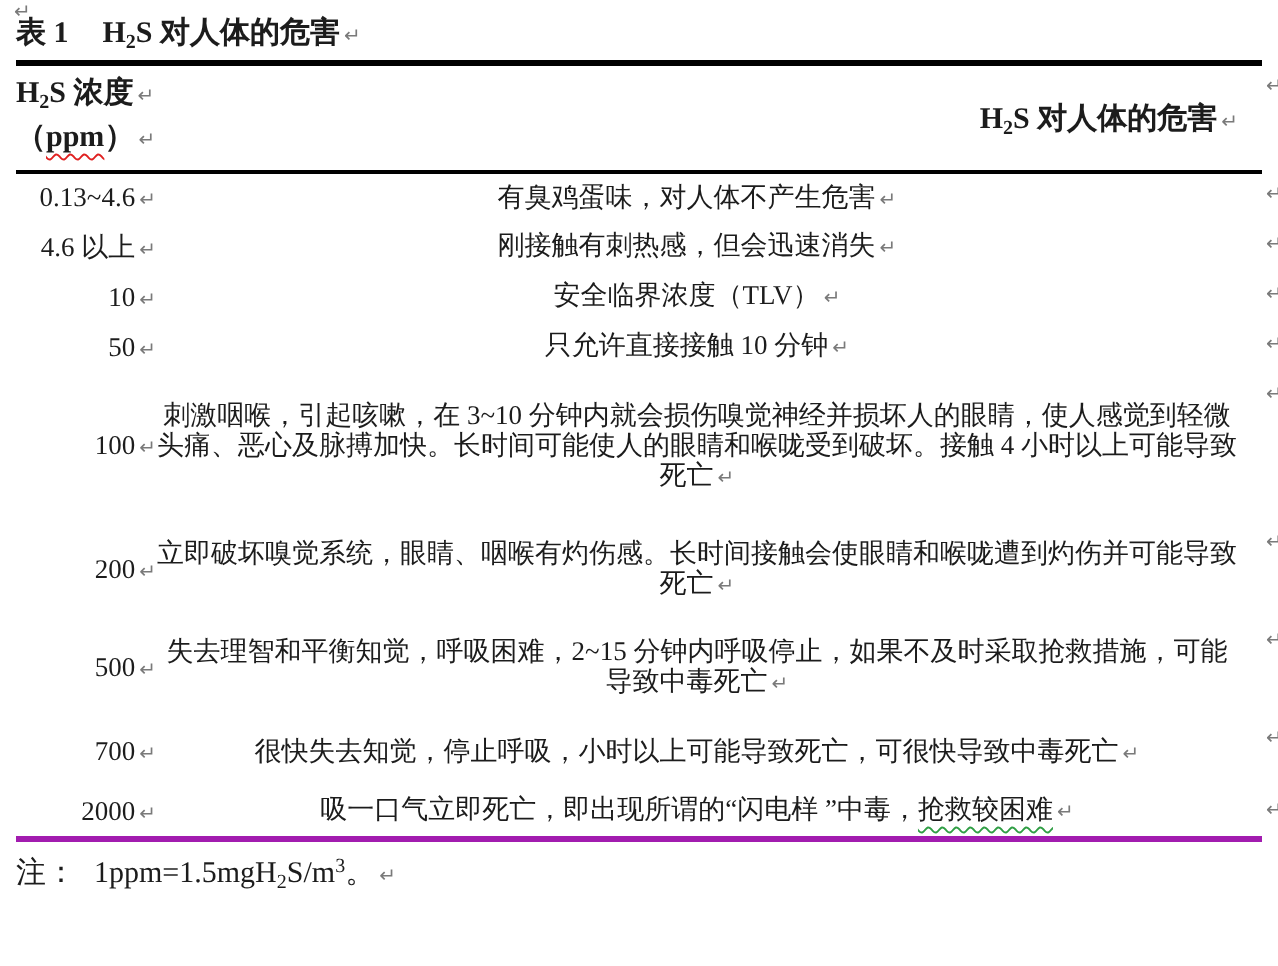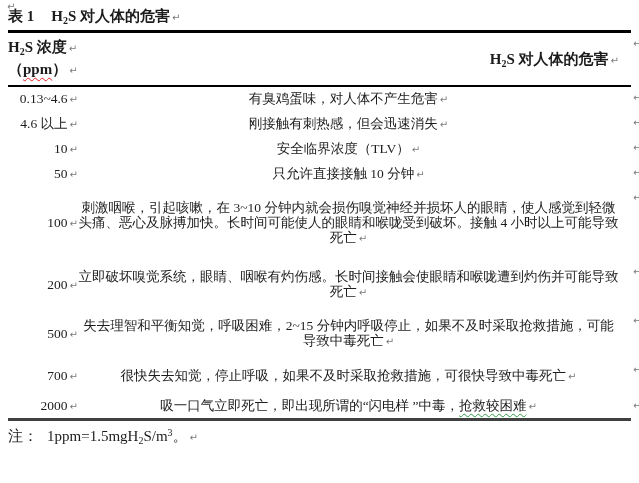--- a/index.html
+++ b/index.html
@@ -41,21 +41,21 @@
     margin-left:8px;
     width:631px;
     margin-top:4px;
   }
   td,th{padding:0;font-weight:normal;}
   col.c1{width:70px;}
   col.c2{width:553px;}
   col.c3{width:8px;}
   
   tr.hd th.b{border-top:3px solid #000;border-bottom:2px solid #000;}
-  tr.last td.b{border-bottom:3px solid #404040;}
+  tr.last td.b{border-bottom:3px solid #a21caf;}
   th.c1h{
     text-align:left;vertical-align:middle;
     font-weight:bold;font-size:15px;height:52px;line-height:20px;
   }
   th.c2h{
     text-align:right;vertical-align:middle;
     font-weight:bold;font-size:15px;
     padding-right:12px;
   }
   td.c1{
@@ -149,21 +149,21 @@
         <td class="c2"><span>立即破坏嗅觉系统，眼睛、咽喉有灼伤感。长时间接触会使眼睛和喉咙遭到灼伤并可能导致死亡</span><span class="mk">↵</span></td>
         <td class="c3"><span class="mk">↵</span></td>
       </tr>
       <tr class="r7">
         <td class="c1"><span>500</span><span class="mk">↵</span></td>
         <td class="c2"><span>失去理智和平衡知觉，呼吸困难，2~15 分钟内呼吸停止，如果不及时采取抢救措施，可能导致中毒死亡</span><span class="mk">↵</span></td>
         <td class="c3"><span class="mk">↵</span></td>
       </tr>
       <tr class="r8">
         <td class="c1"><span>700</span><span class="mk">↵</span></td>
-        <td class="c2"><span>很快失去知觉，停止呼吸，如果不及时采取抢救措施，可很快导致中毒死亡</span><span class="mk">↵</span></td>
+        <td class="c2"><span>很快失去知觉，停止呼吸，小时以上可能导致死亡，可很快导致中毒死亡</span><span class="mk">↵</span></td>
         <td class="c3"><span class="mk">↵</span></td>
       </tr>
       <tr class="r10 last">
         <td class="c1 b"><span>2000</span><span class="mk">↵</span></td>
         <td class="c2 b"><span>吸一口气立即死亡，即出现所谓的“闪电样 ”中毒，</span><span class="grammar">抢救较困难</span><span class="mk">↵</span></td>
         <td class="c3"><span class="mk">↵</span></td>
       </tr>
     </tbody>
   </table>
 

